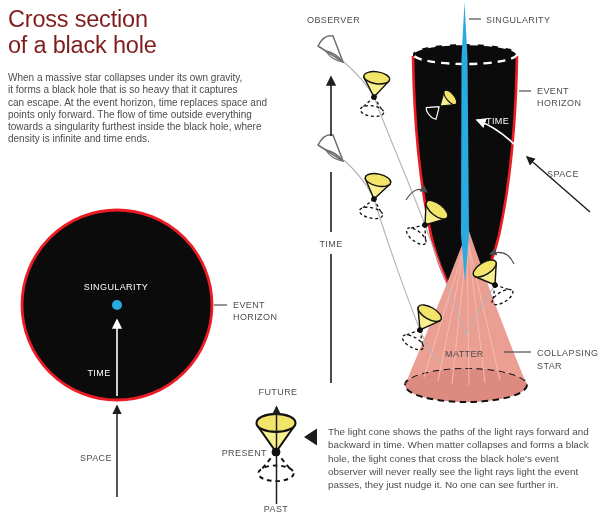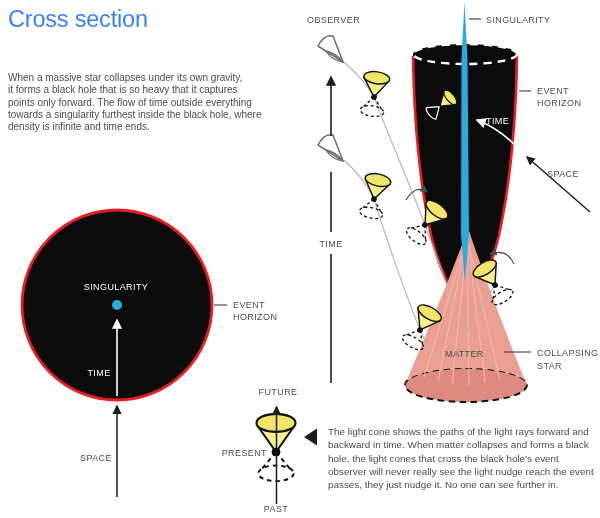--- a/index.html
+++ b/index.html
@@ -1,44 +1,46 @@
 <!DOCTYPE html>
 <html><head>
 <meta charset="utf-8">
 <style>
   html,body{margin:0;padding:0;background:#fff;}
   .canvas{position:relative;width:600px;height:518px;background:#ffffff;overflow:hidden;
           font-family:"Liberation Sans", sans-serif;color:#1d1d1b;}
   .title{position:absolute;left:8px;top:6px;font-size:23.5px;line-height:26px;
-         letter-spacing:-0.2px;color:#3b82f6;}
+         letter-spacing:-0.2px;color:#7f1d1d;}
   .title span{display:block;}
   .intro{position:absolute;left:8px;top:72px;width:280px;font-size:10px;line-height:12.3px;
          color:#4c4c4e;}
   .intro span{display:block;white-space:nowrap;}
   .caption{position:absolute;left:328px;top:425px;width:268px;font-size:9.9px;line-height:13.3px;
            color:#4c4c4e;}
   .caption span{display:block;white-space:nowrap;}
   svg{position:absolute;left:0;top:0;}
   .lbl{font-family:"Liberation Sans", sans-serif;font-size:9px;letter-spacing:0.4px;
        fill:#4d4d4f;}
   .lbl-white{fill:#ffffff;}
   .thin{stroke:#4d4d4f;stroke-width:1.2;fill:none;}
 </style>
 </head>
 <body>
 
 <div class="canvas">
 
   <div class="title">
     <span>Cross section</span>
+    <span>of a black hole</span>
   </div>
 
   <div class="intro">
     <span>When a massive star collapses under its own gravity,</span>
     <span>it forms a black hole that is so heavy that it captures</span>
+    <span>can escape. At the event horizon, time replaces space and</span>
     <span>points only forward. The flow of time outside everything</span>
     <span>towards a singularity furthest inside the black hole, where</span>
     <span>density is infinite and time ends.</span>
   </div>
 
   <svg width="600" height="518" viewBox="0 0 600 518">
     <defs>
       <marker id="ah-black" orient="auto" markerWidth="9" markerHeight="9" refX="5.5" refY="3.2">
         <path d="M0,0 L6.5,3.2 L0,6.4 Z" fill="#1d1d1b"></path>
       </marker>
@@ -151,17 +153,17 @@
       <text x="267" y="456" text-anchor="end" class="lbl">PRESENT</text>
       <text x="276" y="512" text-anchor="middle" class="lbl">PAST</text>
       <polygon points="304,437 317,428.5 317,445.5" fill="#1d1d1b"></polygon>
     </g>
   </svg>
 
   <div class="caption">
     <span>The light cone shows the paths of the light rays forward and</span>
     <span>backward in time. When matter collapses and forms a black</span>
     <span>hole, the light cones that cross the black hole's event</span>
-    <span>observer will never really see the light nudge reach the event</span>
+    <span>observer will never really see the light rays light the event</span>
     <span>passes, they just nudge it. No one can see further in.</span>
   </div>
 
 </div>
 
 </body></html>

